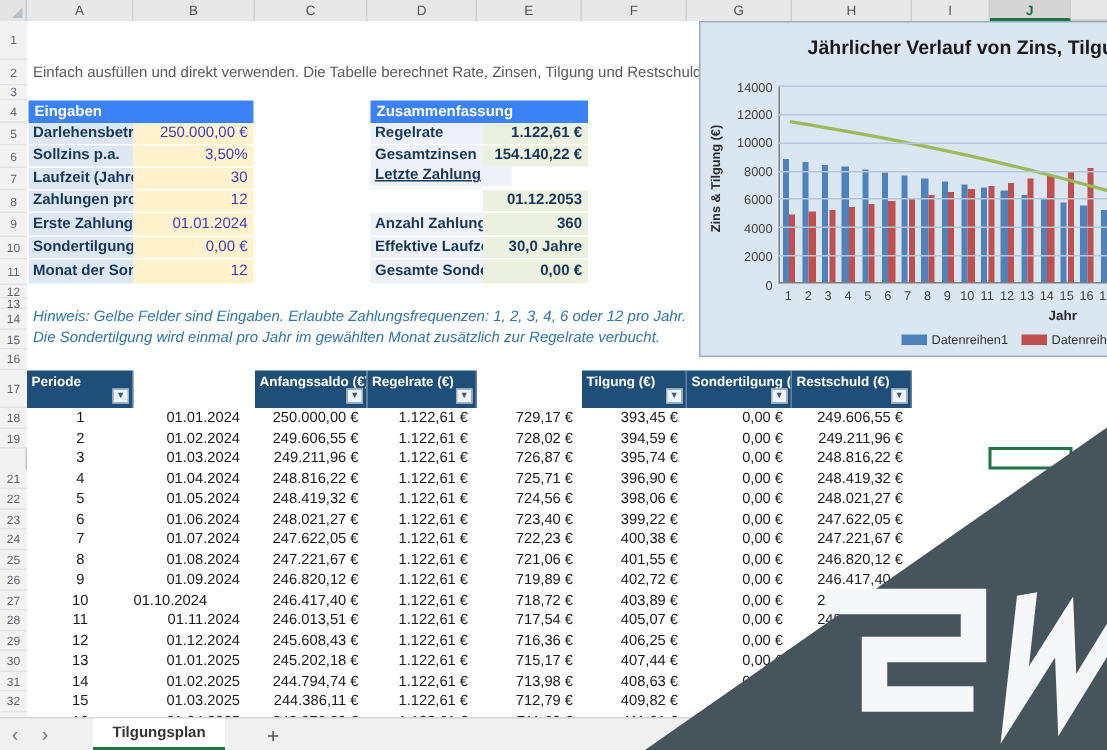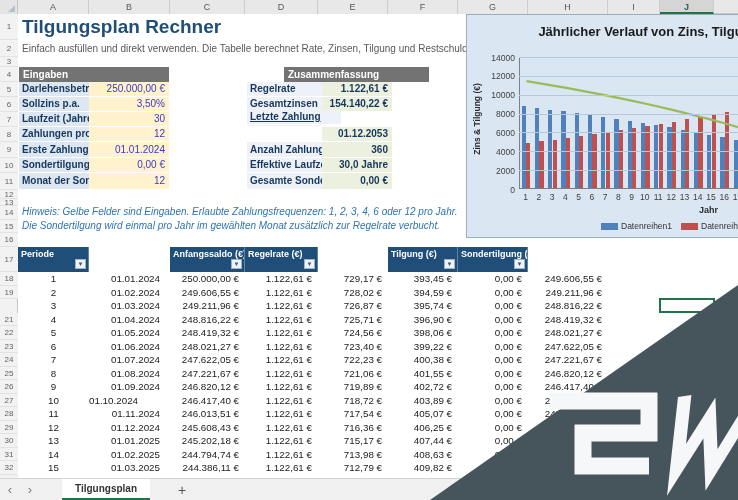--- a/index.html
+++ b/index.html
@@ -12,21 +12,21 @@
   .col-letter{position:absolute;top:0;height:14px;z-index:3;font-size:9px;color:#555;text-align:center;line-height:14px;border-right:1px solid #cdcdcd;background:#e8e8e8;cursor:pointer;}
   .col-letter.sel{background:#d5d5d5;border-bottom:2px solid #217346;color:#1e6b43;font-weight:bold;}
   
   .gutter-bg{position:absolute;left:0;top:14px;width:18px;height:464px;background:#f2f2f2;border-right:1px solid #c6c6c6;z-index:2;}
   .row-num{position:absolute;left:0;width:18px;z-index:3;font-size:8px;color:#5f6368;text-align:center;border-bottom:1px solid #e2e2e2;background:#f2f2f2;cursor:pointer;}
   .row-num.sel{background:#e4f0ea;border:1px solid #217346;color:#0f5132;font-weight:bold;}
   
   .title{position:absolute;left:22px;top:16px;width:440px;font-size:19px;font-weight:bold;color:#1F4E78;z-index:1;white-space:nowrap;}
   .subtitle{position:absolute;left:22px;top:43px;width:444px;font-size:10px;color:#595959;z-index:1;white-space:nowrap;overflow:hidden;}
   .note{position:absolute;left:22px;width:444px;height:14px;font-size:10px;font-style:italic;color:#2e74b5;z-index:1;white-space:nowrap;overflow:hidden;}
-  .block-header{position:absolute;background:#737373;color:#fff;font-size:10px;font-weight:bold;padding:1px 4px;z-index:1;line-height:13px;}
+  .block-header{position:absolute;background:#3b82f6;color:#fff;font-size:10px;font-weight:bold;padding:1px 4px;z-index:1;line-height:13px;}
   .in-label,.sum-label{position:absolute;z-index:1;font-size:10px;font-weight:bold;color:#17375d;padding:0 3px;white-space:nowrap;overflow:hidden;border-bottom:1px solid #fff;}
   .in-label{background:#dde7f2;}
   .sum-label{background:#eef2f8;}
   .in-value{position:absolute;z-index:1;font-size:10px;color:#3a3ac8;background:#FFF2CC;text-align:right;padding:0 4px;border-bottom:1px solid #fff;white-space:nowrap;cursor:text;}
   .sum-value{position:absolute;z-index:1;font-size:10px;font-weight:bold;color:#17375d;background:#EBF1DE;text-align:right;padding:0 4px;border-bottom:1px solid #fff;white-space:nowrap;}
   
   .tbl-bg{position:absolute;left:18px;top:247px;width:590px;height:241px;background:#fff;z-index:1;}
   .th-cell{position:absolute;top:247px;height:25px;background:#1F4E78;z-index:2;border-right:1px solid rgba(255,255,255,.3);cursor:pointer;}
   .th-cell span{display:block;padding:2px 3px 0 3px;font-size:9px;font-weight:bold;color:#fff;white-space:nowrap;overflow:hidden;}
   .filter-btn{position:absolute;right:2px;bottom:3px;width:11px;height:10px;background:#eef3f8;border:1px solid #9fb1c4;font-size:6px;line-height:8px;text-align:center;color:#3c5a7a;cursor:pointer;}
@@ -55,25 +55,24 @@
   .wm{position:absolute;left:0;top:0;z-index:20;pointer-events:none;}
 </style>
 </head>
 <body>
 
 <div class="screen" id="screen">
   <div class="colhead-bg"></div>
   <div class="gutter-bg"></div>
   <div class="corner"></div>
 
-  <div class="title">Tilgungsplan Rechner</div>
   <div class="subtitle">Einfach ausfüllen und direkt verwenden. Die Tabelle berechnet Rate, Zinsen, Tilgung und Restschuld.</div>
 
   <div class="block-header" style="left:19px;top:67px;width:150px;height:15px;">Eingaben</div>
-  <div class="block-header" style="left:247px;top:67px;width:145px;height:15px;margin-left:37px;">Zusammenfassung</div>
+  <div class="block-header" style="left:247px;top:67px;width:145px;height:15px;">Zusammenfassung</div>
 
   <div class="note" style="top:206px;">Hinweis: Gelbe Felder sind Eingaben. Erlaubte Zahlungsfrequenzen: 1, 2, 3, 4, 6 oder 12 pro Jahr.</div>
   <div class="note" style="top:220px;">Die Sondertilgung wird einmal pro Jahr im gewählten Monat zusätzlich zur Regelrate verbucht.</div>
 
   <div class="tbl-bg"></div>
 
   <div class="chart" id="chart">
     <div class="chart-title">Jährlicher Verlauf von Zins, Tilgung und Restschuld</div>
     <div class="ytitle">Zins &amp; Tilgung (€)</div>
     <div class="xtitle">Jahr</div>
@@ -257,20 +256,24 @@
     <div class="th-cell" style="left: 245px; width: 73px;">
       <span>Regelrate (€)</span>
       <div class="filter-btn">▼</div>
     </div>
     <div class="th-cell" style="left: 388px; width: 70px;">
       <span>Tilgung (€)</span>
       <div class="filter-btn">▼</div>
     </div>
     <div class="th-cell" style="left: 458px; width: 70px;">
       <span>Sondertilgung (€)</span>
+      <div class="filter-btn">▼</div>
+    </div>
+    <div class="th-cell" style="left: 528px; width: 80px;">
+      <span>Restschuld (€)</span>
       <div class="filter-btn">▼</div>
     </div>
     <div class="td-cell" style="left: 18px; top: 272px; width: 71px; height: 13.5px; line-height: 13.5px; text-align: center;">1</div>
     <div class="td-cell" style="left: 89px; top: 272px; width: 81px; height: 13.5px; line-height: 13.5px; text-align: right; padding-right: 10px;">01.01.2024</div>
     <div class="td-cell" style="left: 170px; top: 272px; width: 75px; height: 13.5px; line-height: 13.5px; text-align: right; padding-right: 6px;">250.000,00 €</div>
     <div class="td-cell" style="left: 245px; top: 272px; width: 73px; height: 13.5px; line-height: 13.5px; text-align: right; padding-right: 6px;">1.122,61 €</div>
     <div class="td-cell" style="left: 318px; top: 272px; width: 70px; height: 13.5px; line-height: 13.5px; text-align: right; padding-right: 6px;">729,17 €</div>
     <div class="td-cell" style="left: 388px; top: 272px; width: 70px; height: 13.5px; line-height: 13.5px; text-align: right; padding-right: 6px;">393,45 €</div>
     <div class="td-cell" style="left: 458px; top: 272px; width: 70px; height: 13.5px; line-height: 13.5px; text-align: right; padding-right: 6px;">0,00 €</div>
     <div class="td-cell" style="left: 528px; top: 272px; width: 80px; height: 13.5px; line-height: 13.5px; text-align: right; padding-right: 6px;">249.606,55 €</div>

